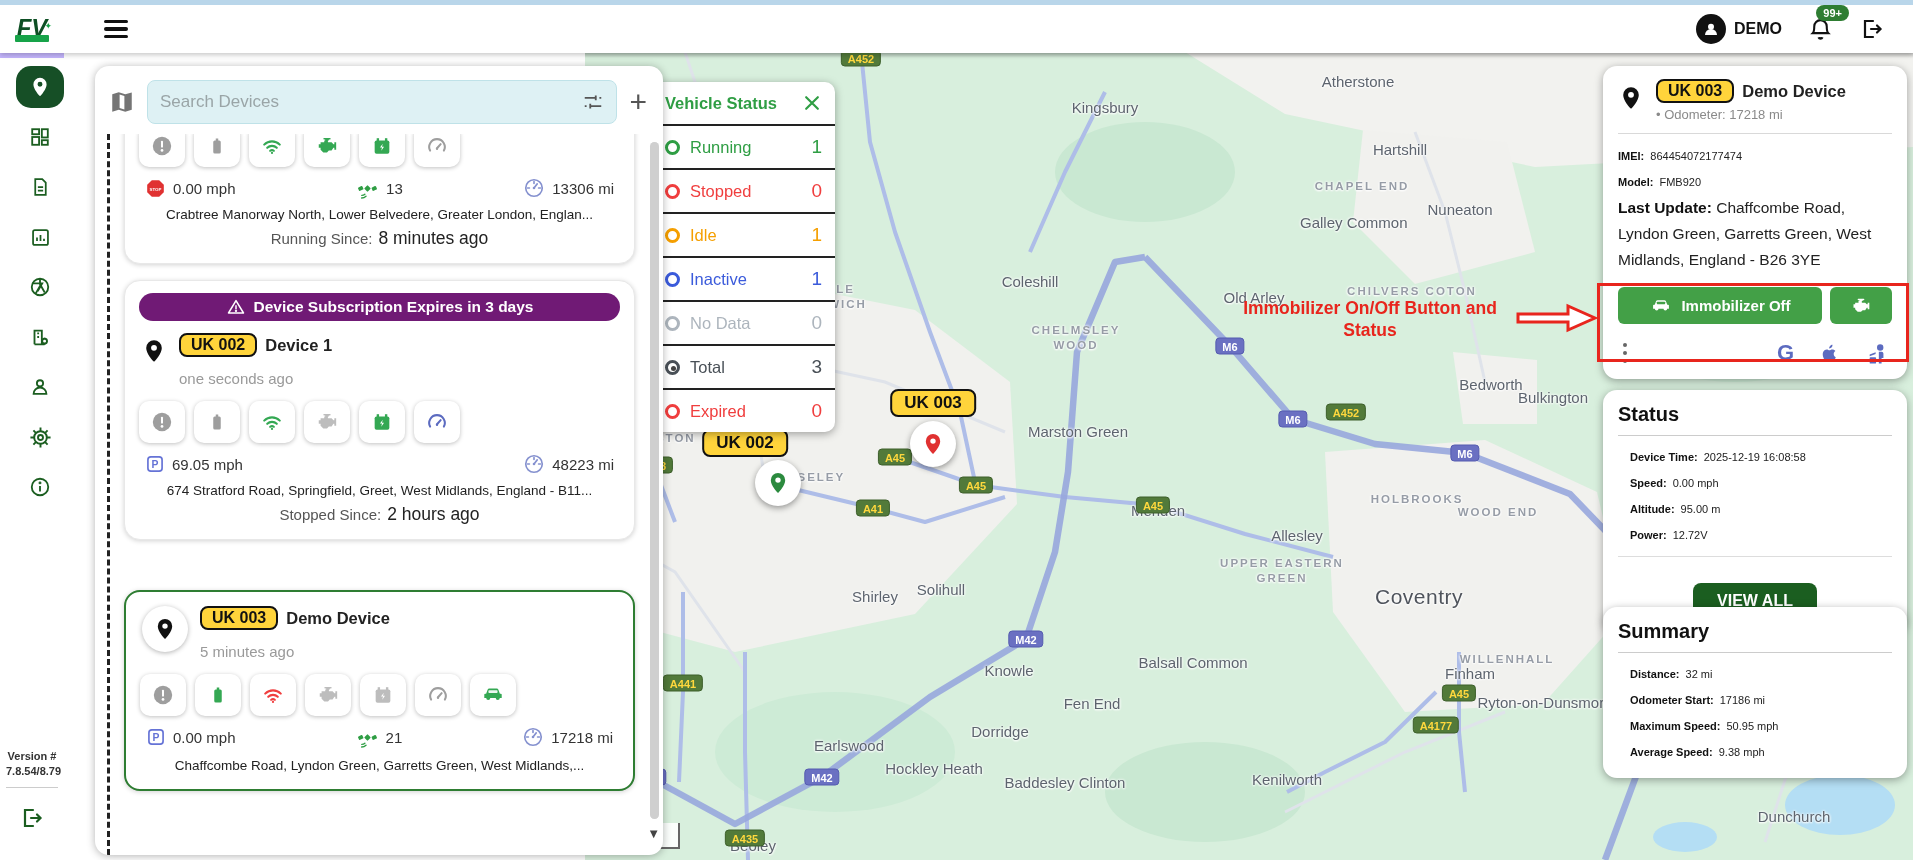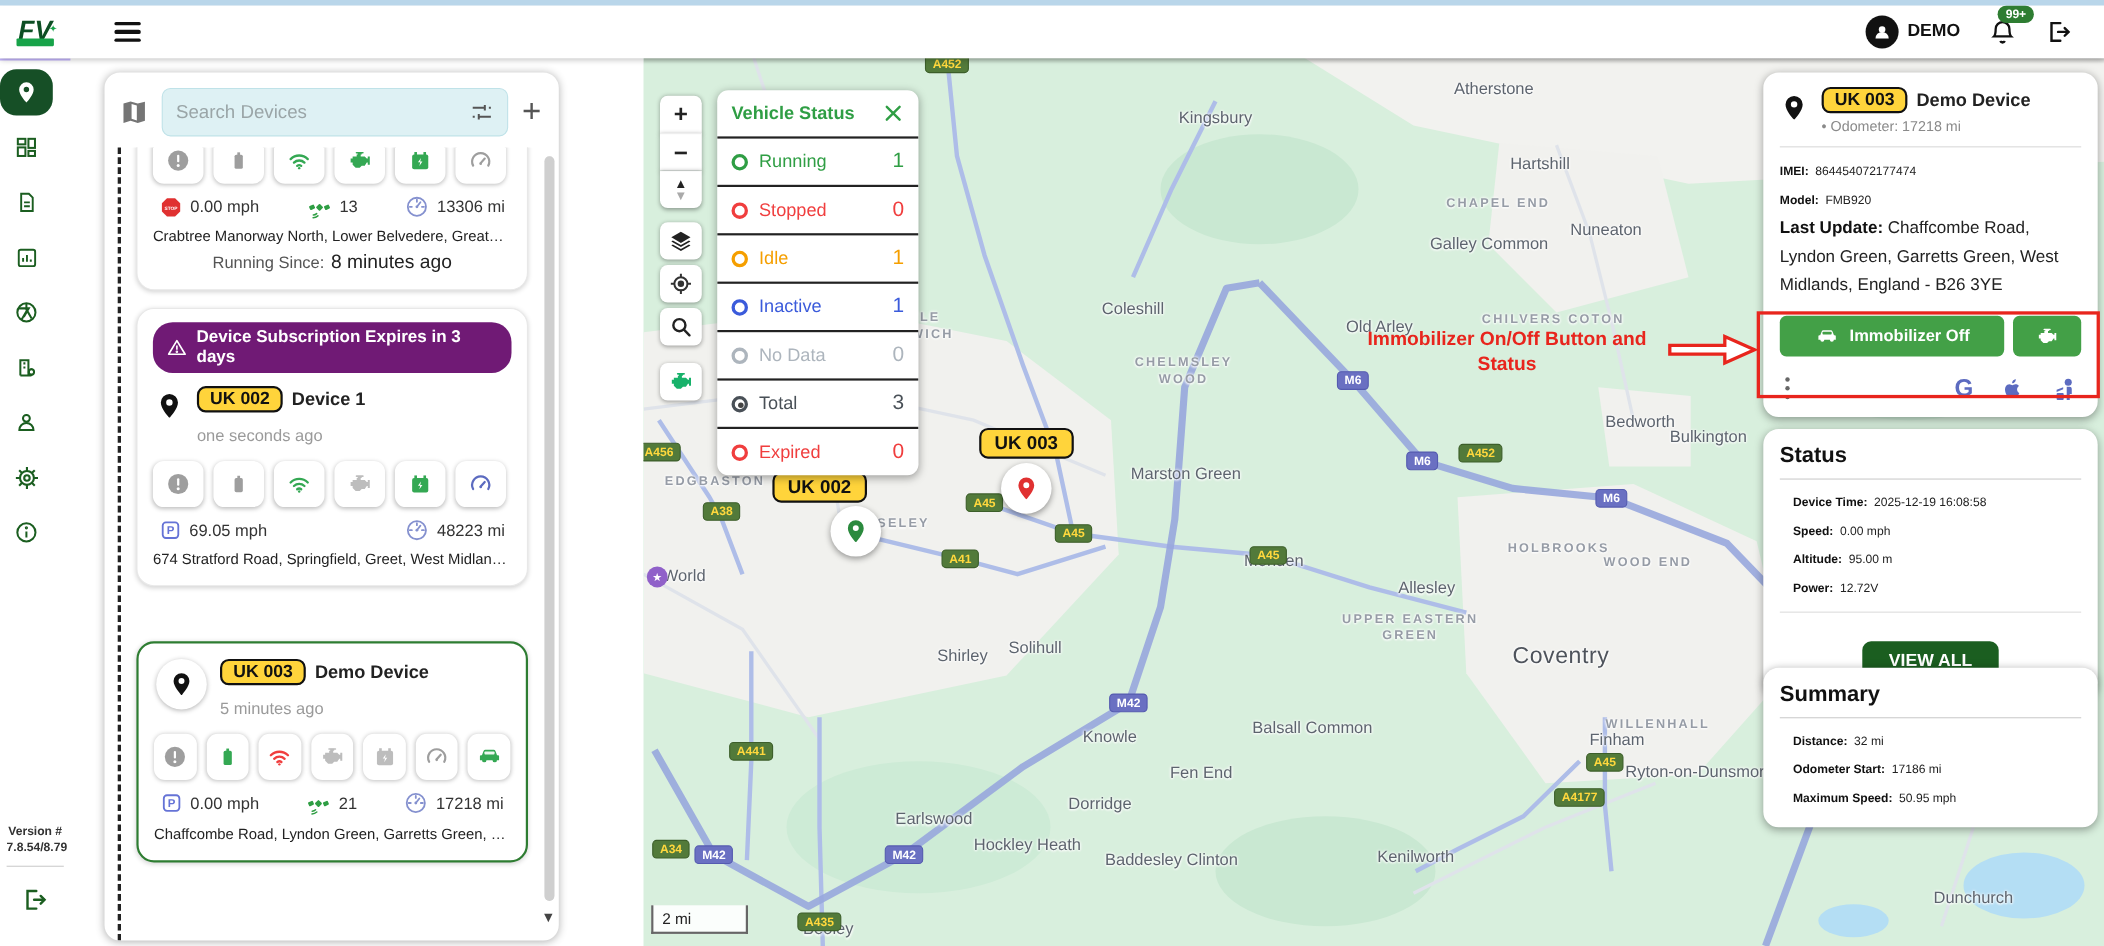--- a/index.html
+++ b/index.html
@@ -14,28 +14,28 @@
   .logo .spark{position:absolute;top:4px;right:12px;color:#17a349;font-size:9px}
   .hamburger{margin-left:40px;cursor:pointer;display:flex;flex-direction:column;gap:4px}
   .hamburger span{display:block;width:24px;height:3.5px;background:#111;border-radius:2px}
   .tb-right{margin-left:auto;display:flex;align-items:center;gap:26px;margin-right:28px}
   .userwrap{display:flex;align-items:center;gap:8px;cursor:pointer}
   .avatar{width:30px;height:30px;border-radius:50%;background:#111;display:flex;align-items:center;justify-content:center}
   .username{font-weight:700;font-size:16px;color:#111}
   .bellwrap{position:relative;cursor:pointer}
   .badge99{position:absolute;top:-12px;right:-16px;background:#2e7d32;color:#fff;font-size:11px;font-weight:700;padding:2px 7px;border-radius:10px}
   
-  .sidebar{position:absolute;top:53px;left:0;bottom:0;width:64px;background:#fff;z-index:50;border-top:2px solid #c4b5fd;display:flex;flex-direction:column;align-items:flex-start}
+  .sidebar{position:absolute;top:53px;left:0;bottom:0;width:64px;background:#fff;z-index:50;border-top:5px solid #c4b5fd;display:flex;flex-direction:column;align-items:flex-end}
   .sb-item{width:48px;height:42px;display:flex;align-items:center;justify-content:center;margin-top:8px;cursor:pointer;color:#1b5e20}
   .sb-item.active{background:#164f26;border-radius:15px;color:#fff}
   .sb-bottom{margin-top:auto;margin-bottom:8px;text-align:center;width:100%}
   .version{font-size:11px;font-weight:700;color:#333;line-height:15px;padding-bottom:8px;border-bottom:1px solid #ccc;margin:0 6px}
   .sb-logout{margin:18px auto 22px;color:#1b5e20;cursor:pointer;width:26px}
   
-  .list-panel{position:absolute;left:95px;top:66px;width:413px;bottom:5px;background:#fff;border-radius:14px;box-shadow:0 1px 8px rgba(0,0,0,.3);z-index:40;display:flex;flex-direction:column;overflow:hidden}
+  .list-panel{position:absolute;left:95px;top:66px;width:568px;bottom:5px;background:#fff;border-radius:14px;box-shadow:0 1px 8px rgba(0,0,0,.3);z-index:40;display:flex;flex-direction:column;overflow:hidden}
   .list-head{display:flex;align-items:center;gap:12px;padding:14px 16px 10px 14px}
   .search-box{flex:1;display:flex;align-items:center;background:#def1f4;border:1px solid #bfe2e8;border-radius:8px;height:44px;padding:0 12px}
   .search-box input{flex:1;border:none;outline:none;background:transparent;font-size:17px;color:#333}
   .search-box input::placeholder{color:#9aa5a7}
   .plus-btn{font-size:30px;color:#555;font-weight:400;cursor:pointer;line-height:26px}
   .cards-scroll{flex:1;position:relative;margin-left:12px;border-left:3px dashed #222;padding:0 26px 10px 12px;overflow:hidden}
   .dcard{background:#fff;border:1px solid #e8e8e8;border-radius:16px;box-shadow:0 1px 5px rgba(0,0,0,.18);padding:12px 14px;margin:16px 2px}
   .dcard.first{margin-top:-30px;border-top-left-radius:0;border-top-right-radius:0}
   .dcard.selected{border:2px solid #2e7d32}
   .banner{background:#701a75;color:#fff;font-weight:700;font-size:15.5px;border-radius:18px;padding:5px 12px;display:flex;align-items:center;justify-content:center;gap:8px;margin-bottom:10px}
@@ -616,20 +616,21 @@
                 <circle cx="12" cy="12" r="9"></circle>
                 <path d="M12 12l3.5-4.5" stroke-linecap="round"></path>
                 <path d="M12 5v2M19 12h-2M5 12h2" stroke-linecap="round"></path>
                 <circle cx="12" cy="12" r="1.4" fill="currentColor" stroke="none"></circle>
               </svg>
             </span>
             <span>48223 mi</span>
           </span>
         </div>
       <div class="addr">674 Stratford Road, Springfield, Greet, West Midlands, England - B11...</div>
+      <div class="since"><span>Stopped Since:</span><b>2 hours ago</b></div>
     </div>
 
     <div class="dcard selected" style="margin-top:50px">
       <div class="card-head">
         <span class="pin-circle">
           <svg width="24" height="26" viewBox="0 0 24 24">
               <path d="M12 2a7.2 7.2 0 0 0-7.2 7.2c0 5 6 11.6 6.7 12.3a.8.8 0 0 0 1.1 0c.6-.7 6.6-7.3 6.6-12.3A7.2 7.2 0 0 0 12 2zm0 9.8a2.7 2.7 0 1 1 0-5.4 2.7 2.7 0 0 1 0 5.4z" fill="#111"></path>
             </svg>
         </span>
         <div>
@@ -818,20 +819,21 @@
   <div class="rc-title-div"></div>
   <div style="padding-left:12px">
 
       <div class="kv"><span class="kv-l">Distance:</span><span class="kv-v">32 mi</span></div>
 
       <div class="kv"><span class="kv-l">Odometer Start:</span><span class="kv-v">17186 mi</span></div>
 
 
       <div class="kv"><span class="kv-l">Maximum Speed:</span><span class="kv-v">50.95 mph</span></div>
 
+      <div class="kv"><span class="kv-l">Average Speed:</span><span class="kv-v">9.38 mph</span></div>
 
   </div>
 </div>
 
 <div class="annot-text">Immobilizer On/Off Button and Status</div>
 <svg class="annot-arrow" width="82" height="30" viewBox="0 0 82 30">
     <polygon points="2,11 52,11 52,3 79,15 52,27 52,19 2,19" fill="#fff" stroke="#e8251d" stroke-width="3"></polygon>
   </svg>
 <div class="annot-rect"></div>
 

